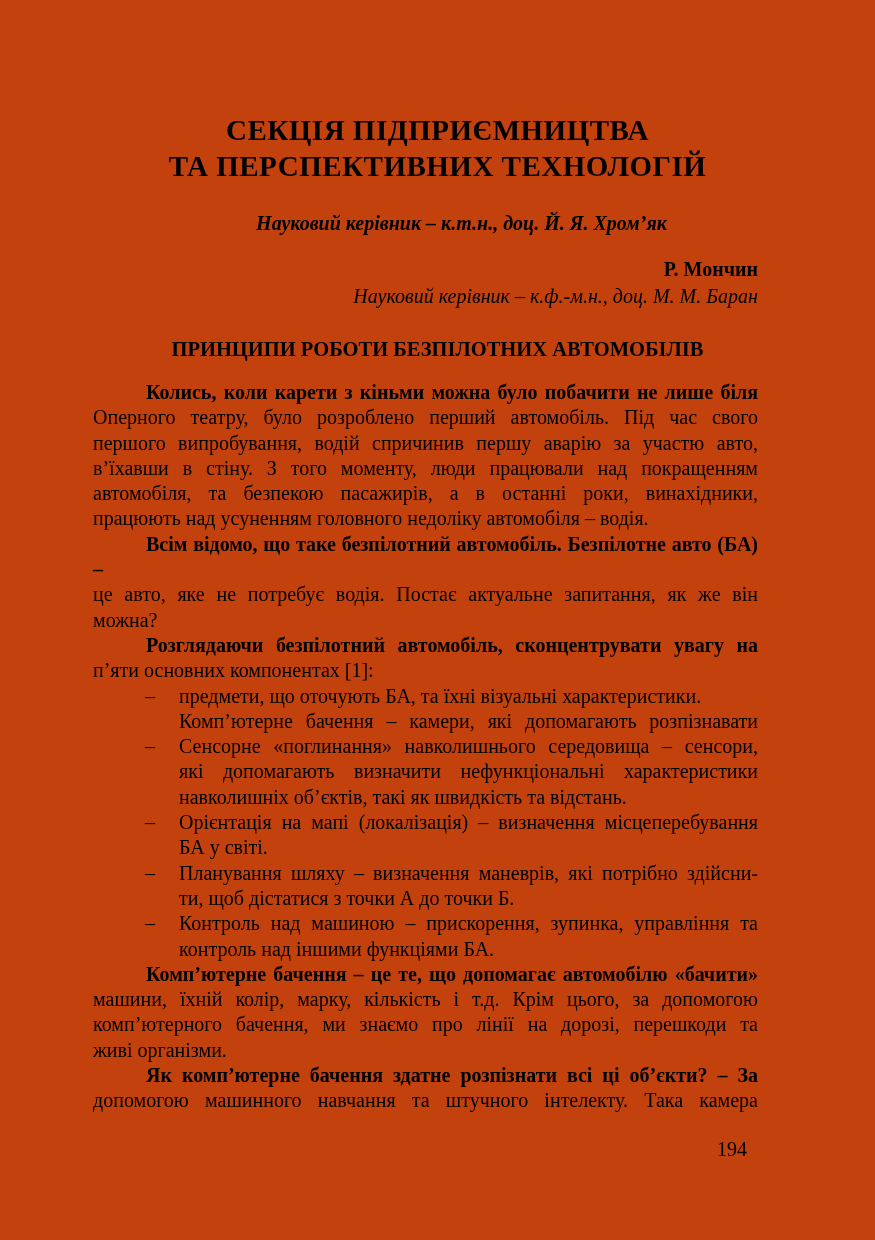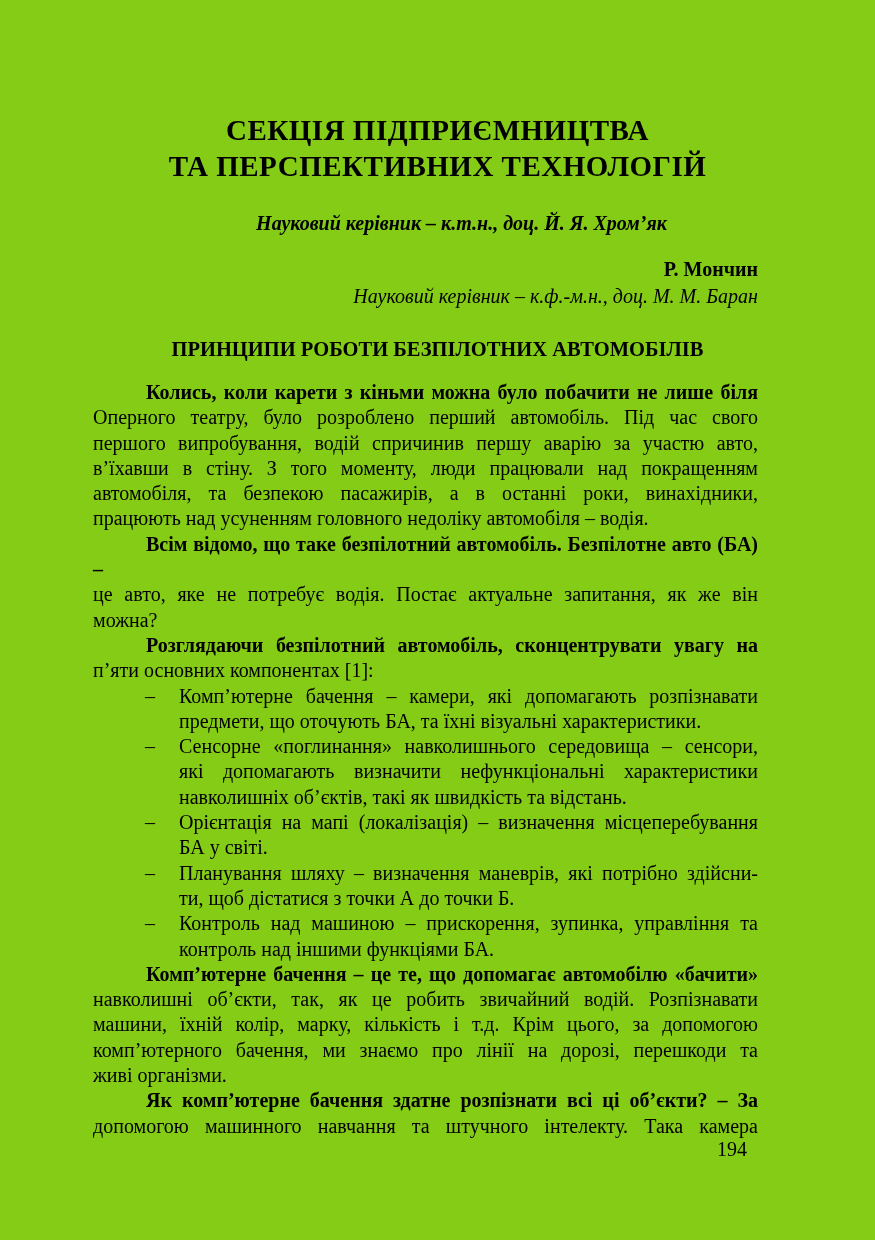--- a/index.html
+++ b/index.html
@@ -1,19 +1,19 @@
 <!DOCTYPE html>
 <html><head>
 <meta charset="utf-8">
 <style>
   html,body{margin:0;padding:0;background:#e8e8e8;}
   .page{
     position:relative;
     width:875px;height:1240px;
-    background:#84cc16;
+    background:#c2410c;
     color:#000;
     font-family:"Liberation Serif","DejaVu Serif",serif;
     overflow:hidden;
     margin:0 auto;
   }
   .content{padding:112px 117px 0 93px;}
   
   .doc-title{
     margin:0 -117px 0 -93px;
     text-align:center;
@@ -103,22 +103,22 @@
       </div>
 
       <div>
         <div class="ln jl ind">Розглядаючи безпілотний автомобіль, сконцентрувати увагу на</div>
         <div class="ln">п’яти основних компонентах [1]:</div>
       </div>
 
       <div>
         <div class="li">
           <span class="li-marker">–</span>
+          <div class="ln">предмети, що оточують БА, та їхні візуальні характеристики.</div>
           <div class="ln jl">Комп’ютерне бачення – камери, які допомагають розпізнавати</div>
-          <div class="ln">предмети, що оточують БА, та їхні візуальні характеристики.</div>
         </div>
         <div class="li">
           <span class="li-marker">–</span>
           <div class="ln jl">Сенсорне «поглинання» навколишнього середовища – сенсори,</div>
           <div class="ln jl">які допомагають визначити нефункціональні характеристики</div>
           <div class="ln">навколишніх об’єктів, такі як швидкість та відстань.</div>
         </div>
         <div class="li">
           <span class="li-marker">–</span>
           <div class="ln jl">Орієнтація на мапі (локалізація) – визначення місцеперебування</div>
@@ -131,21 +131,20 @@
         </div>
         <div class="li">
           <span class="li-marker">–</span>
           <div class="ln jl">Контроль над машиною – прискорення, зупинка, управління та</div>
           <div class="ln">контроль над іншими функціями БА.</div>
         </div>
       </div>
 
       <div>
         <div class="ln jl ind">Комп’ютерне бачення – це те, що допомагає автомобілю «бачити»</div>
-        <div class="ln jl">навколишні об’єкти, так, як це робить звичайний водій. Розпізнавати</div>
         <div class="ln jl">машини, їхній колір, марку, кількість і т.д. Крім цього, за допомогою</div>
         <div class="ln jl">комп’ютерного бачення, ми знаємо про лінії на дорозі, перешкоди та</div>
         <div class="ln">живі організми.</div>
       </div>
 
       <div>
         <div class="ln jl ind">Як комп’ютерне бачення здатне розпізнати всі ці об’єкти? – За</div>
         <div class="ln jl">допомогою машинного навчання та штучного інтелекту. Така камера</div>
       </div>
 

